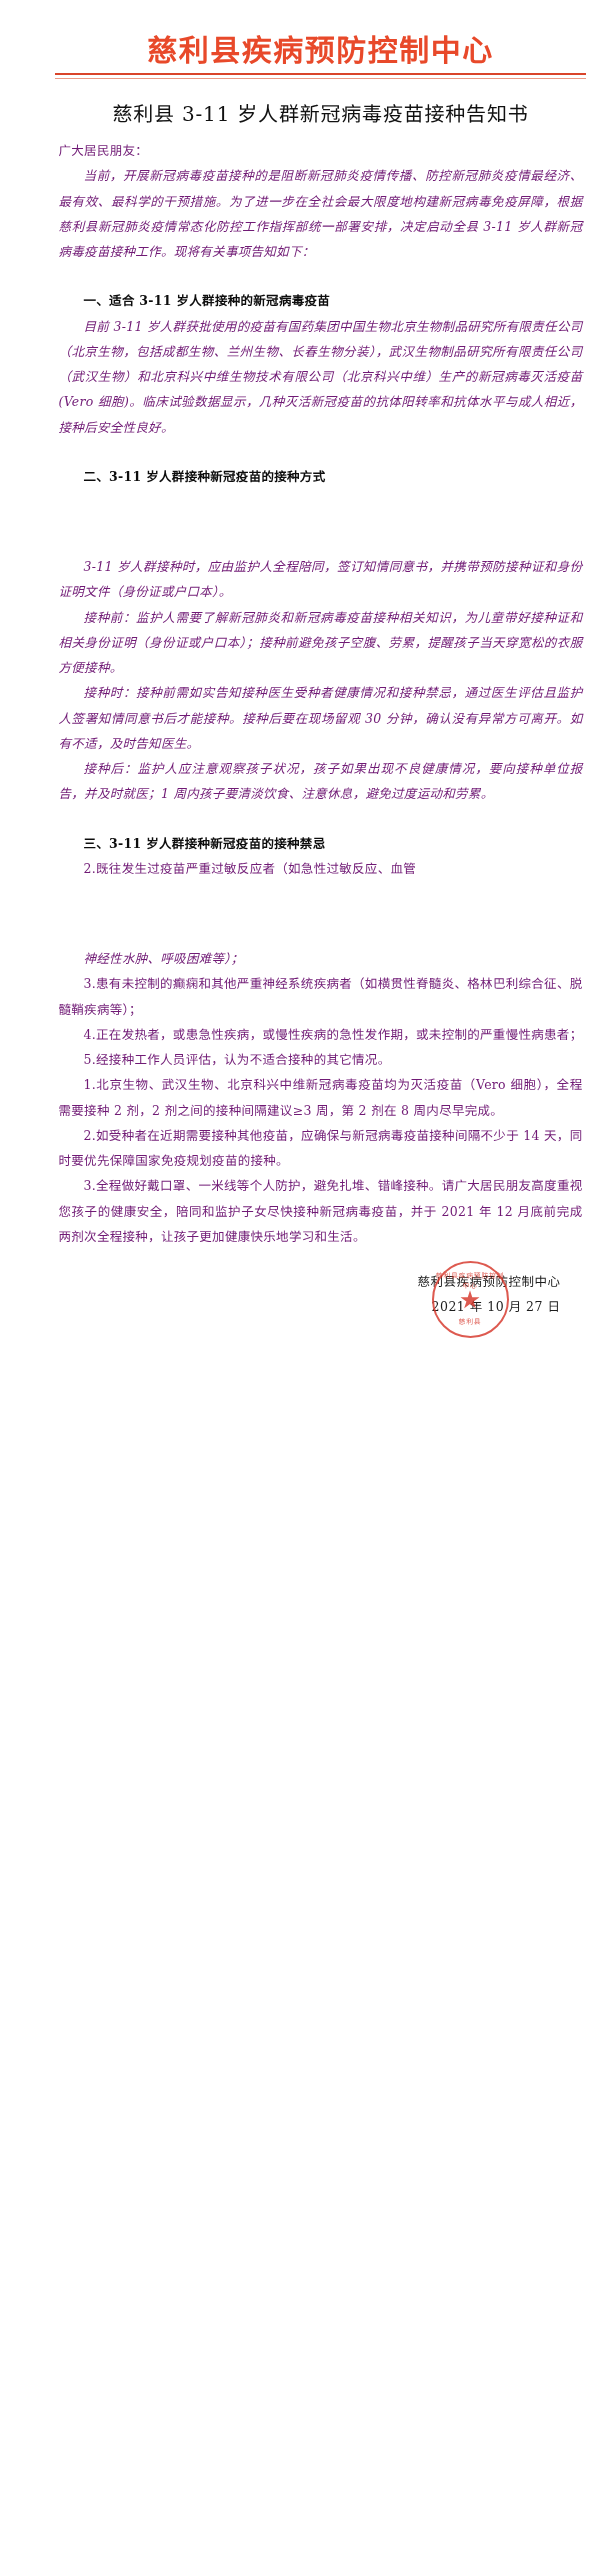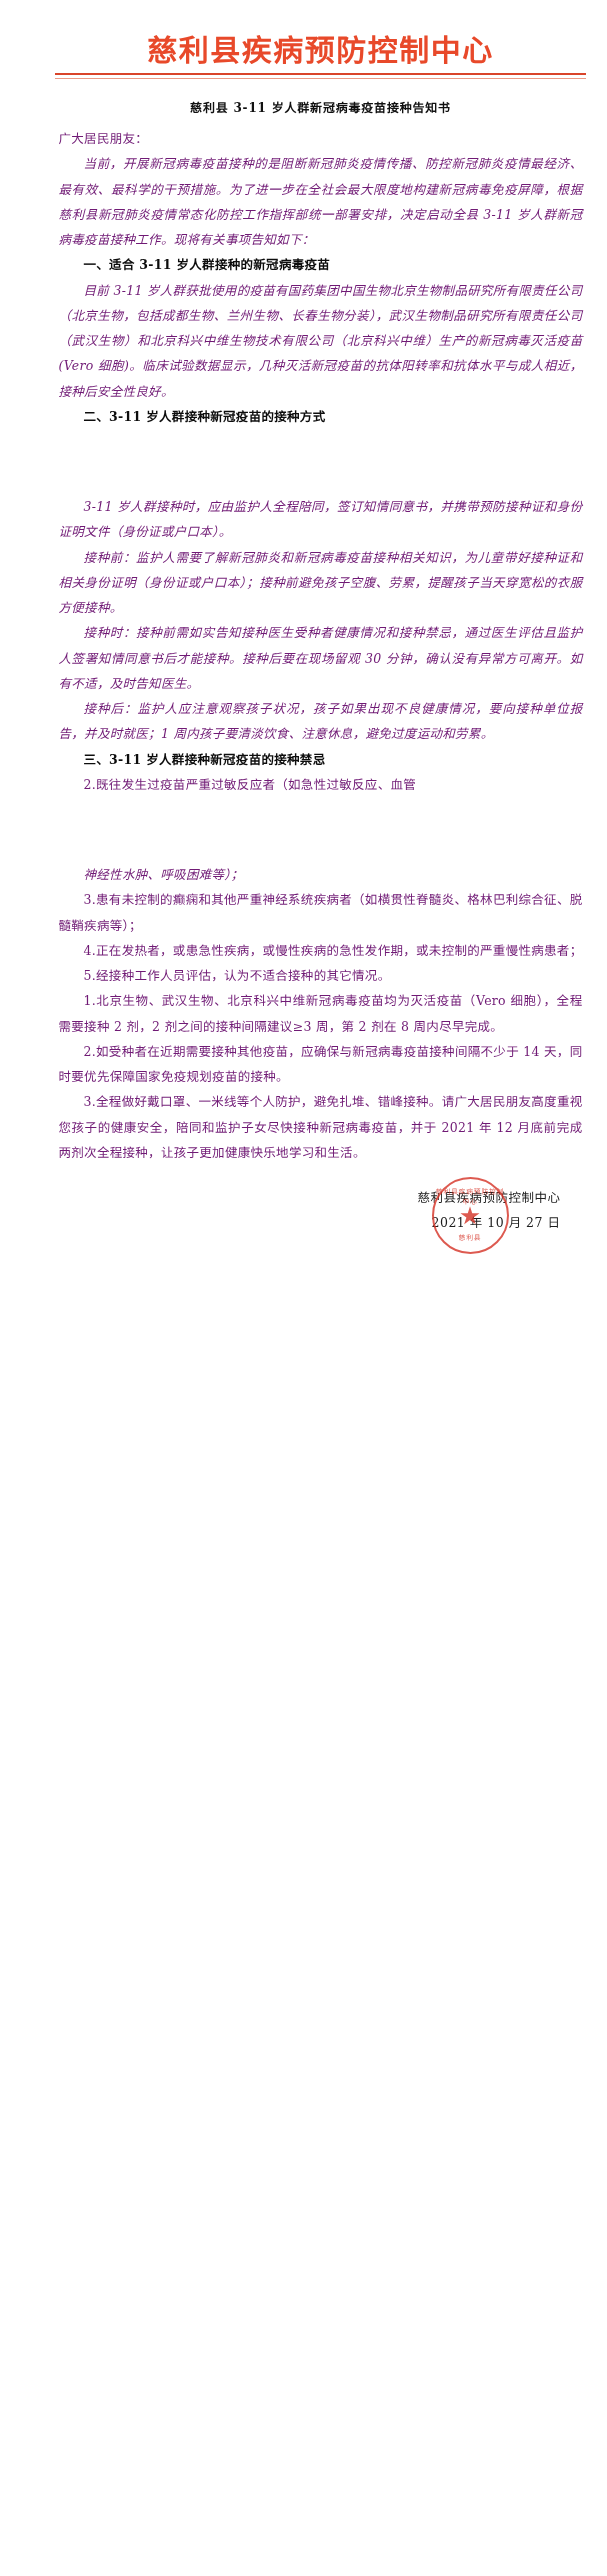--- a/index.html
+++ b/index.html
@@ -48,22 +48,22 @@
     background: #eb9a86;
     width: 100%;
     margin-top: 2.3px;
   }
 
   
   .doc-title {
     margin: 20px auto 9px auto;
     width: 524px;
     text-align: center;
-    font-size: 12px;
-    font-weight: 700;
+    font-size: 20px;
+    font-weight: 400;
     letter-spacing: 0.8px;
     line-height: 1.5;
     color: #111111;
   }
 
   
   .scan-block {
     width: 524px;
     margin: 0 auto;
     padding: 0;
@@ -91,20 +91,21 @@
     margin-bottom: 0;
   }
   p.para {
     text-indent: 2em;
     font-style: italic;
   }
   p.heading {
     text-indent: 2em;
     font-weight: 700;
     color: #0d0d0d;
+    margin-top: 24px;
   }
   p.item {
     text-indent: 2em;
   }
 
   
   .signature {
     width: 524px;
     margin: 20px auto 0 auto;
     position: relative;

